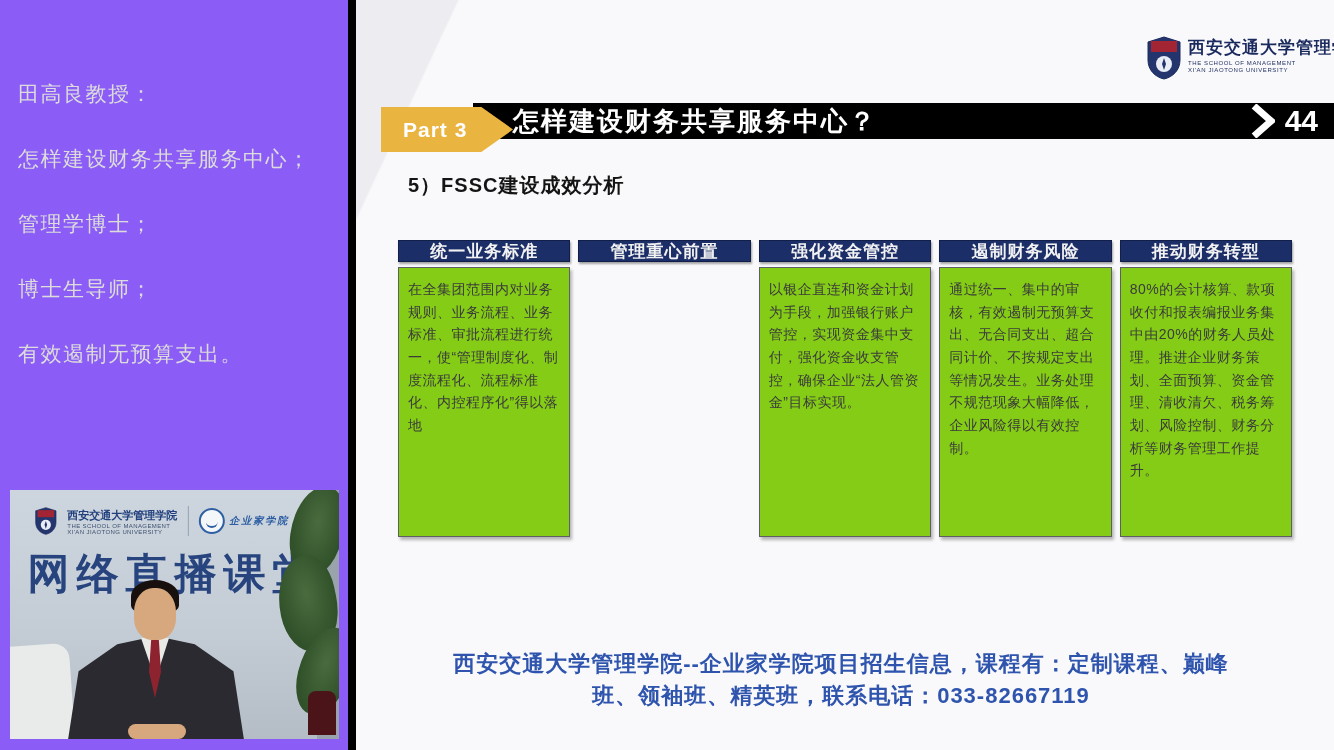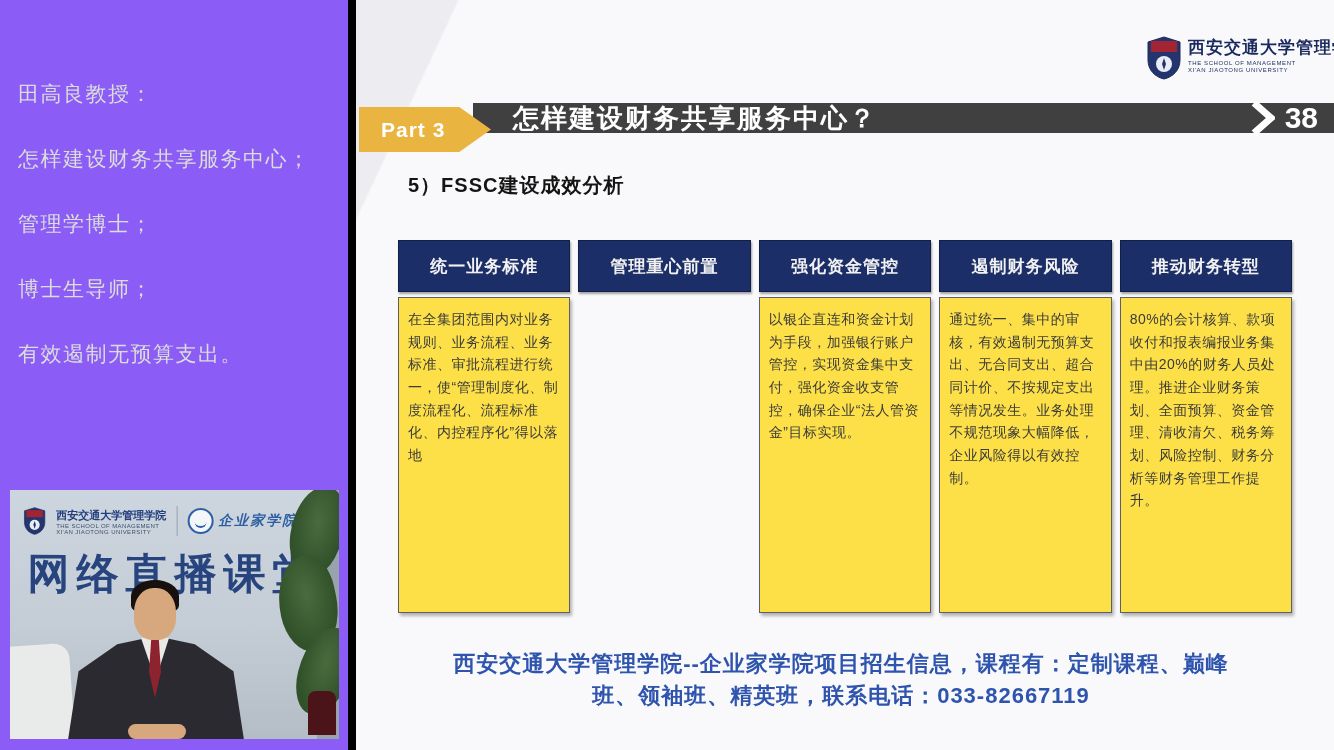--- a/index.html
+++ b/index.html
@@ -16,21 +16,21 @@
            background:linear-gradient(180deg,#CDD6DE 0%,#C4CDD5 55%,#B4BDC5 100%); overflow:hidden; }
   .wall-right { position:absolute; right:0; top:0; width:22px; height:100%; background:#99A3AB; }
   .logo-row { position:absolute; top:16px; left:50%; transform:translateX(-56%); display:flex; align-items:center; gap:10px; }
   .mini-logo { display:flex; align-items:center; gap:5px; }
   .mini-logo-text { display:flex; flex-direction:column; }
   .mini-logo-title { font-family:"DejaVu Serif", serif; font-weight:bold; font-size:11px; color:#23407E; white-space:nowrap; }
   .mini-logo-sub { font-size:6px; color:#3D5070; letter-spacing:0.4px; white-space:nowrap; }
   .logo-divider { width:1px; height:30px; background:#93A2B2; }
   .circle-logo { width:26px; height:26px; border:2px solid #2E5FA3; border-radius:50%; position:relative; background:#F4F7FA; }
   .circle-logo::after { content:""; position:absolute; left:5px; top:9px; width:12px; height:7px; border-bottom:2px solid #2E5FA3; border-radius:0 0 8px 8px; }
-  .ent-title { font-family:Liberation Mono, monospace; font-style:italic; font-weight:bold; font-size:14px; color:#2E5FA3; letter-spacing:2px; white-space:nowrap; }
+  .ent-title { font-family:Liberation Mono, monospace; font-style:italic; font-weight:bold; font-size:10px; color:#2E5FA3; letter-spacing:2px; white-space:nowrap; }
   .banner-title { position:absolute; top:56px; width:100%; text-align:center;
                   font-family:"DejaVu Serif", serif; font-weight:bold; font-size:42px;
                   color:#27447F; letter-spacing:7px; white-space:nowrap; }
 
   .plant { position:absolute; right:-8px; top:-4px; width:70px; height:235px; }
   .leaf { position:absolute; background:radial-gradient(ellipse at 50% 40%, #4A6B3E 0%, #31512A 70%); border-radius:60% 40% 55% 45%; }
   .leaf.l1 { left:14px; top:0; width:52px; height:90px; transform:rotate(8deg); }
   .leaf.l2 { left:2px;  top:70px; width:58px; height:95px; transform:rotate(-12deg); }
   .leaf.l3 { left:22px; top:140px; width:50px; height:90px; transform:rotate(14deg); }
 
@@ -51,39 +51,39 @@
   .slide { position:relative; flex:1; background:#F9F9FB; border-left:8px solid #000; overflow:hidden; }
   .corner-shade { position:absolute; left:0; top:0; width:120px; height:260px;
                   background:linear-gradient(115deg, #EDEDF1 0%, #EDEDF1 42%, rgba(237,237,241,0) 43%); }
 
   .slide-logo { position:absolute; top:36px; right:-34px; display:flex; align-items:flex-start; gap:7px; }
   .shield { width:34px; height:44px; flex:0 0 34px; }
   .slide-logo-text { display:flex; flex-direction:column; }
   .slide-logo-title { font-family:"DejaVu Serif", serif; font-weight:bold; font-size:17px; color:#1B2A5E; white-space:nowrap; letter-spacing:1px; }
   .slide-logo-sub { font-size:6px; color:#1B2A5E; letter-spacing:0.6px; white-space:nowrap; margin-top:1px; }
 
-  .header-bar { position:absolute; top:103px; left:117px; right:0; height:30px; background:#404040;
+  .header-bar { position:absolute; top:103px; left:117px; right:0; height:36px; background:#000000;
                 display:flex; align-items:center; }
   .header-title { flex:1; margin-left:40px; color:#FFFFFF; font-weight:bold; font-size:26px; letter-spacing:2px; white-space:nowrap; }
   .chevron-icon { flex:0 0 auto; margin-right:10px; }
   .page-number { color:#FFFFFF; font-weight:bold; font-size:30px; margin-right:16px; }
-  .part-badge { position:absolute; top:107px; left:3px; width:132px; height:45px; background:#EAB440; z-index:2;
+  .part-badge { position:absolute; top:107px; left:25px; width:132px; height:45px; background:#EAB440; z-index:2;
                 clip-path:polygon(0 0, 76% 0, 100% 50%, 76% 100%, 0 100%);
                 display:flex; align-items:center; padding-left:22px;
                 color:#FFFFFF; font-weight:bold; font-size:21px; letter-spacing:1px; }
 
   .subtitle { position:absolute; top:172px; left:52px; font-size:20px; font-weight:bold; color:#141414; letter-spacing:1px; }
 
   .columns { position:absolute; top:240px; left:42px; width:894px; display:flex; gap:8px; }
   .column { flex:1; min-width:0; }
-  .col-header { height:52px; background:#1C2E68; border:1px solid #121F48;
+  .col-header { height:22px; background:#1C2E68; border:1px solid #121F48;
                 display:flex; align-items:center; justify-content:center;
                 color:#F2F2F2; font-size:17px; font-weight:bold; letter-spacing:1px; white-space:nowrap;
                 box-shadow:1px 2px 2px rgba(0,0,0,0.35); }
-  .col-body { margin-top:5px; height:316px; background:#fde047; border:1px solid #5E5F66;
+  .col-body { margin-top:5px; height:270px; background:#84cc16; border:1px solid #5E5F66;
               box-shadow:2px 3px 3px rgba(0,0,0,0.28); padding:10px 9px;
               font-size:14px; line-height:1.62; color:#3B3B3B; letter-spacing:0.5px; overflow:hidden; }
 
   .footer { position:absolute; top:648px; left:0; right:8px; text-align:center;
             color:#2E54AE; font-weight:bold; font-size:22px; line-height:1.45; letter-spacing:1px; }
 </style>
 </head>
 <body>
 
 <div class="stage">
@@ -157,21 +157,21 @@
         <span class="slide-logo-sub">THE SCHOOL OF MANAGEMENT</span>
         <span class="slide-logo-sub">XI'AN JIAOTONG UNIVERSITY</span>
       </div>
     </div>
 
     <div class="header-bar">
       <span class="header-title">怎样建设财务共享服务中心？</span>
       <svg class="chevron-icon" width="24" height="34" viewBox="0 0 24 34">
         <path d="M3 2 L20 17 L3 32" stroke="#FFFFFF" stroke-width="7" fill="none"></path>
       </svg>
-      <span class="page-number">38</span>
+      <span class="page-number">44</span>
     </div>
     <div class="part-badge">Part 3</div>
 
     <div class="subtitle">5）FSSC建设成效分析</div>
 
     <div class="columns">
       <div class="column">
         <div class="col-header">统一业务标准</div>
         <div class="col-body">在全集团范围内对业务规则、业务流程、业务标准、审批流程进行统一，使“管理制度化、制度流程化、流程标准化、内控程序化”得以落地</div>
       </div>

